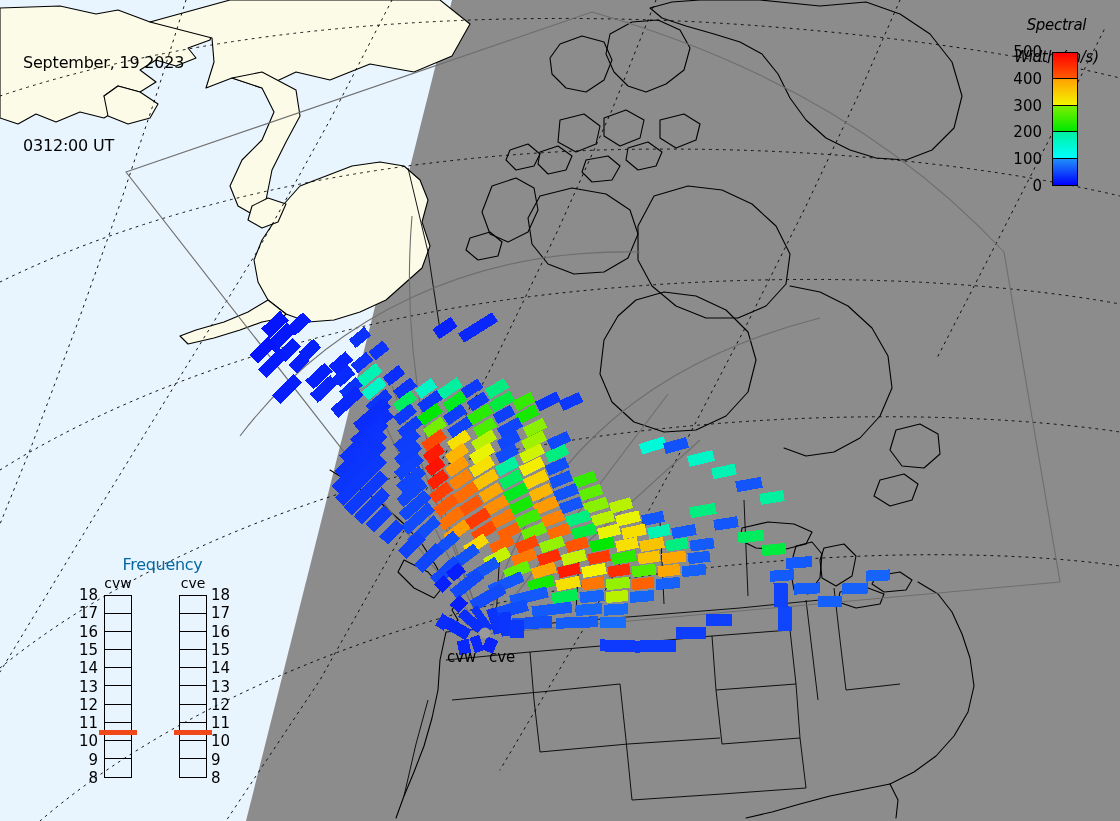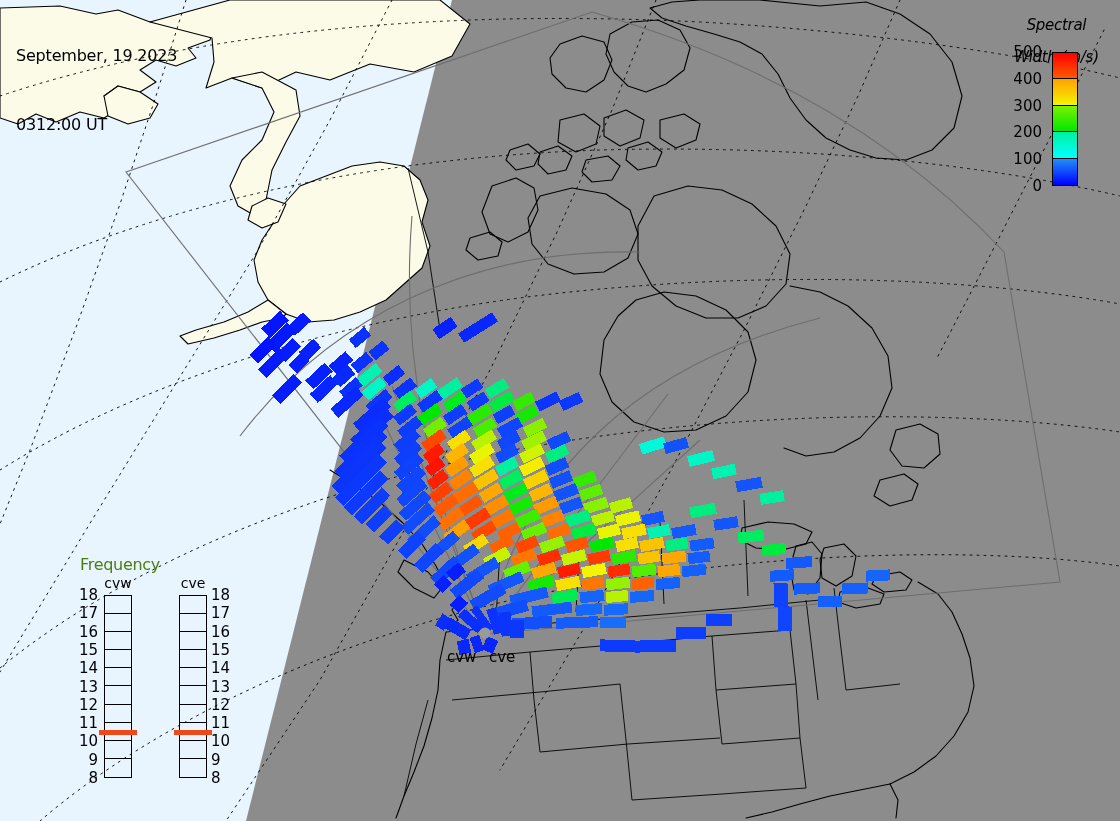--- a/index.html
+++ b/index.html
@@ -28,21 +28,21 @@
   #timestamp {
     position: absolute;
     left: 7px;
     top: 4px;
     line-height: 17px;
     font-size: 16px;
     color: #000000;
     white-space: pre;
     letter-spacing: -0.2px;
   }
-  #timestamp div { margin: 9px; padding: 0; }
+  #timestamp div { margin: 16px; padding: 0; }
 
   
   #colorbar-panel {
     position: absolute;
     left: 966px;
     top: 0px;
     width: 154px;
     height: 200px;
   }
   #cb-title {
@@ -98,23 +98,24 @@
     left: 80px;
     top: 556px;
     width: 165px;
     height: 232px;
   }
   #freq-title {
     position: absolute;
     left: 0px;
     top: 0px;
     width: 165px;
+    text-align: center;
     font-size: 16px;
     line-height: 17px;
-    color: #4d7c0f;
+    color: #0369a1;
     white-space: pre;
     letter-spacing: -0.3px;
   }
   .freq-col-label {
     position: absolute;
     top: 20px;
     font-size: 14px;
     line-height: 15px;
     color: #000;
     text-align: center;

